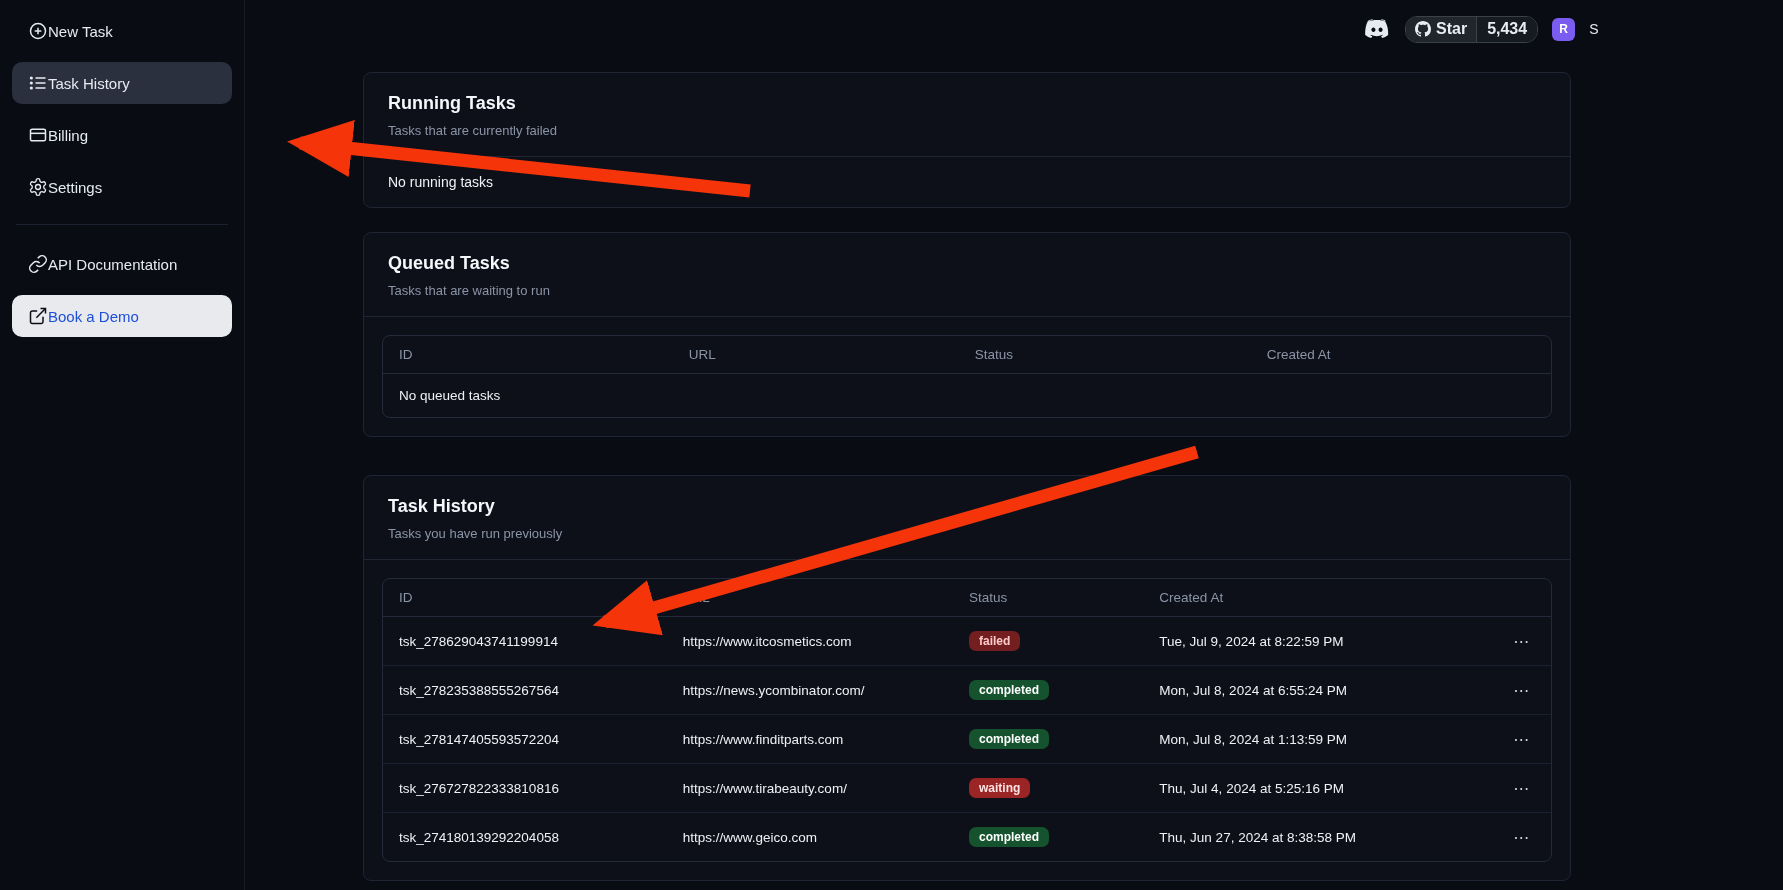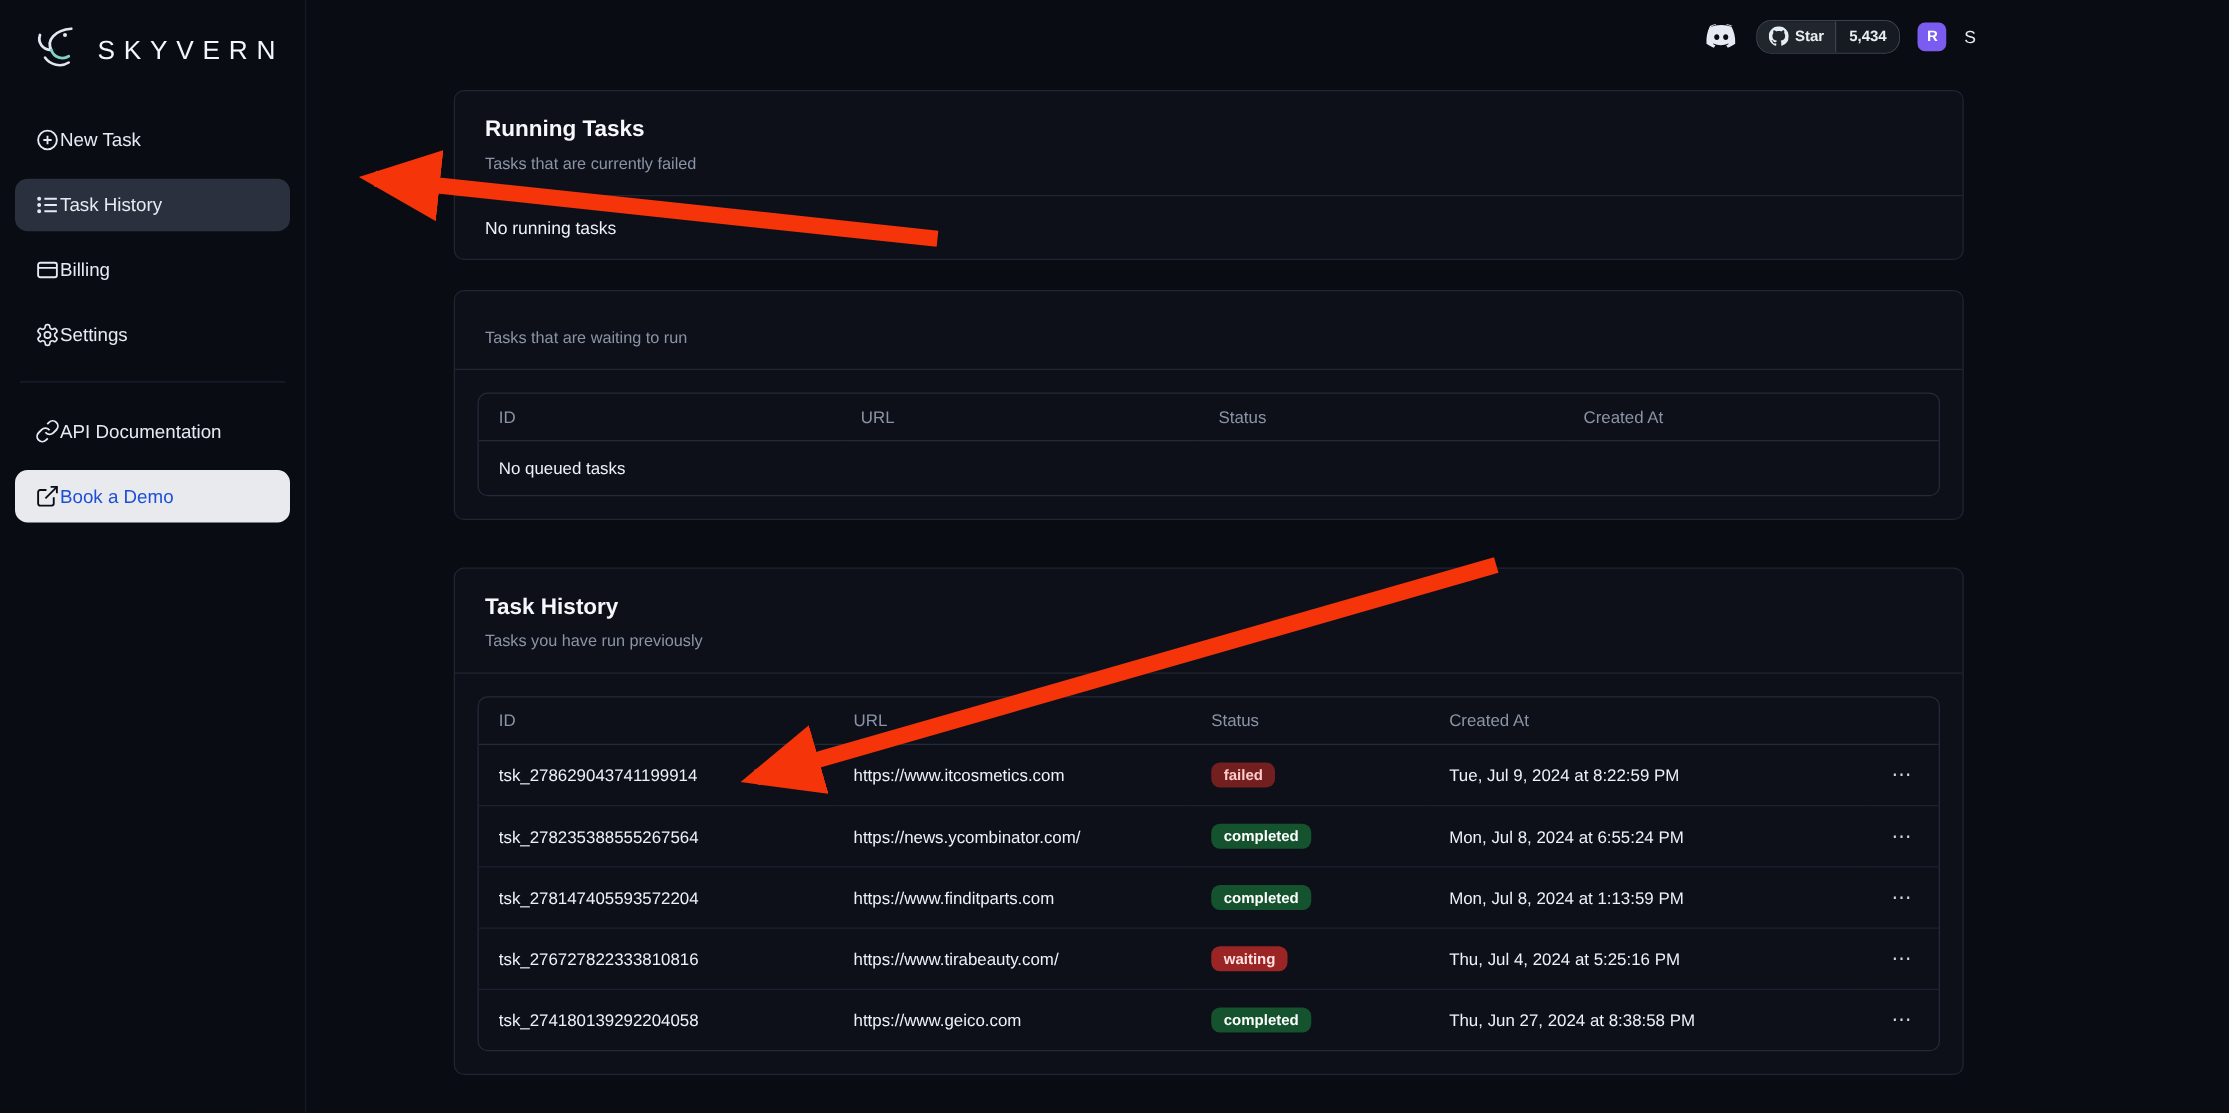--- a/index.html
+++ b/index.html
@@ -25,21 +25,21 @@
   .nav-item.active { background:#2a303d; }
   .nav-item .icn { width:20px; height:20px; flex:0 0 20px; display:flex; align-items:center; justify-content:center; }
   .nav-item svg { stroke:#e6eaf2; }
   .sb-divider { border:none; border-top:1px solid #1b2130; margin:16px 4px 18px; }
   .nav-item.demo { background:#e9eaee; color:#1d4ed8; font-weight:500; }
   .nav-item.demo svg { stroke:#0b0d14; }
 
   
   .topbar { position:absolute; left:1363px; top:15px; display:flex; align-items:center; gap:14px; }
   .discord-btn { width:28px; height:28px; display:flex; align-items:center; justify-content:center; cursor:pointer; }
-  .gh-widget { display:flex; align-items:stretch; height:27px; border:1px solid #3a414b; border-radius:12px; overflow:hidden; font-size:12px; font-weight:700; cursor:pointer; }
+  .gh-widget { display:flex; align-items:stretch; height:27px; border:1px solid #3a414b; border-radius:12px; overflow:hidden; font-size:16px; font-weight:700; cursor:pointer; }
   .gh-star { display:flex; align-items:center; gap:5px; padding:0 9px; background:#21262d; color:#e6edf3; }
   .gh-count { display:flex; align-items:center; padding:0 10px; background:#161b22; color:#e6edf3; border-left:1px solid #3a414b; }
   .avatar { width:23px; height:23px; border-radius:6px; background:#7a5cf0; color:#fff; font-size:12px; font-weight:700; display:flex; align-items:center; justify-content:center; cursor:pointer; }
   .clipped-text { font-size:14px; color:#e6eaf2; white-space:nowrap; }
 
   
   .main { position:absolute; left:363px; top:72px; width:1208px; }
   .card { border:1px solid #1f2533; border-radius:8px; background:#0d1019; }
   .card + .card { margin-top:24px; }
   .card.history { margin-top:38px; }
@@ -63,31 +63,20 @@
   .menu-cell { text-align:center; }
   .row-menu { background:none; border:none; color:#cdd4df; font-size:16px; cursor:pointer; letter-spacing:1px; }
 
   
   .arrows { position:absolute; left:0; top:0; width:1783px; height:890px; pointer-events:none; z-index:50; }
 </style>
 </head>
 <body>
 
 <aside class="sidebar">
-  <div class="brand">
-    <span>
-      <svg width="44" height="44" viewBox="0 0 44 44" fill="none">
-        <path d="M33 7 C20 8 13 16 17 24 C10 24 6 18 8 12" stroke="#dfe7ef" stroke-width="2.2" fill="none" stroke-linecap="round"></path>
-        <path d="M17 24 C19 30 26 32 31 29" stroke="#7fd3c9" stroke-width="2.2" fill="none" stroke-linecap="round"></path>
-        <path d="M12 30 C16 36 25 38 31 34" stroke="#dfe7ef" stroke-width="2" fill="none" stroke-linecap="round"></path>
-        <circle cx="28" cy="12" r="1.6" fill="#dfe7ef"></circle>
-      </svg>
-    </span>
-    <span class="brand-name">SKYVERN</span>
-  </div>
 
   <div class="nav-item">
     <span class="icn">
       <svg width="20" height="20" viewBox="0 0 24 24" fill="none" stroke-width="1.8">
           <circle cx="12" cy="12" r="9"></circle>
           <path d="M12 8v8M8 12h8"></path>
         </svg>
     </span>
     <span>New Task</span>
   </div>
@@ -172,20 +161,21 @@
   <section class="card">
     <div class="card-header">
       <div class="card-title">Running Tasks</div>
       <div class="card-sub">Tasks that are currently failed</div>
     </div>
     <div class="card-empty">No running tasks</div>
   </section>
 
   <section class="card">
     <div class="card-header">
+      <div class="card-title">Queued Tasks</div>
       <div class="card-sub">Tasks that are waiting to run</div>
     </div>
     <div class="table-wrap">
       <table>
         <colgroup>
             <col style="width:24.8%">
             <col style="width:24.5%">
             <col style="width:25%">
             <col style="width:25.7%">
           </colgroup>

